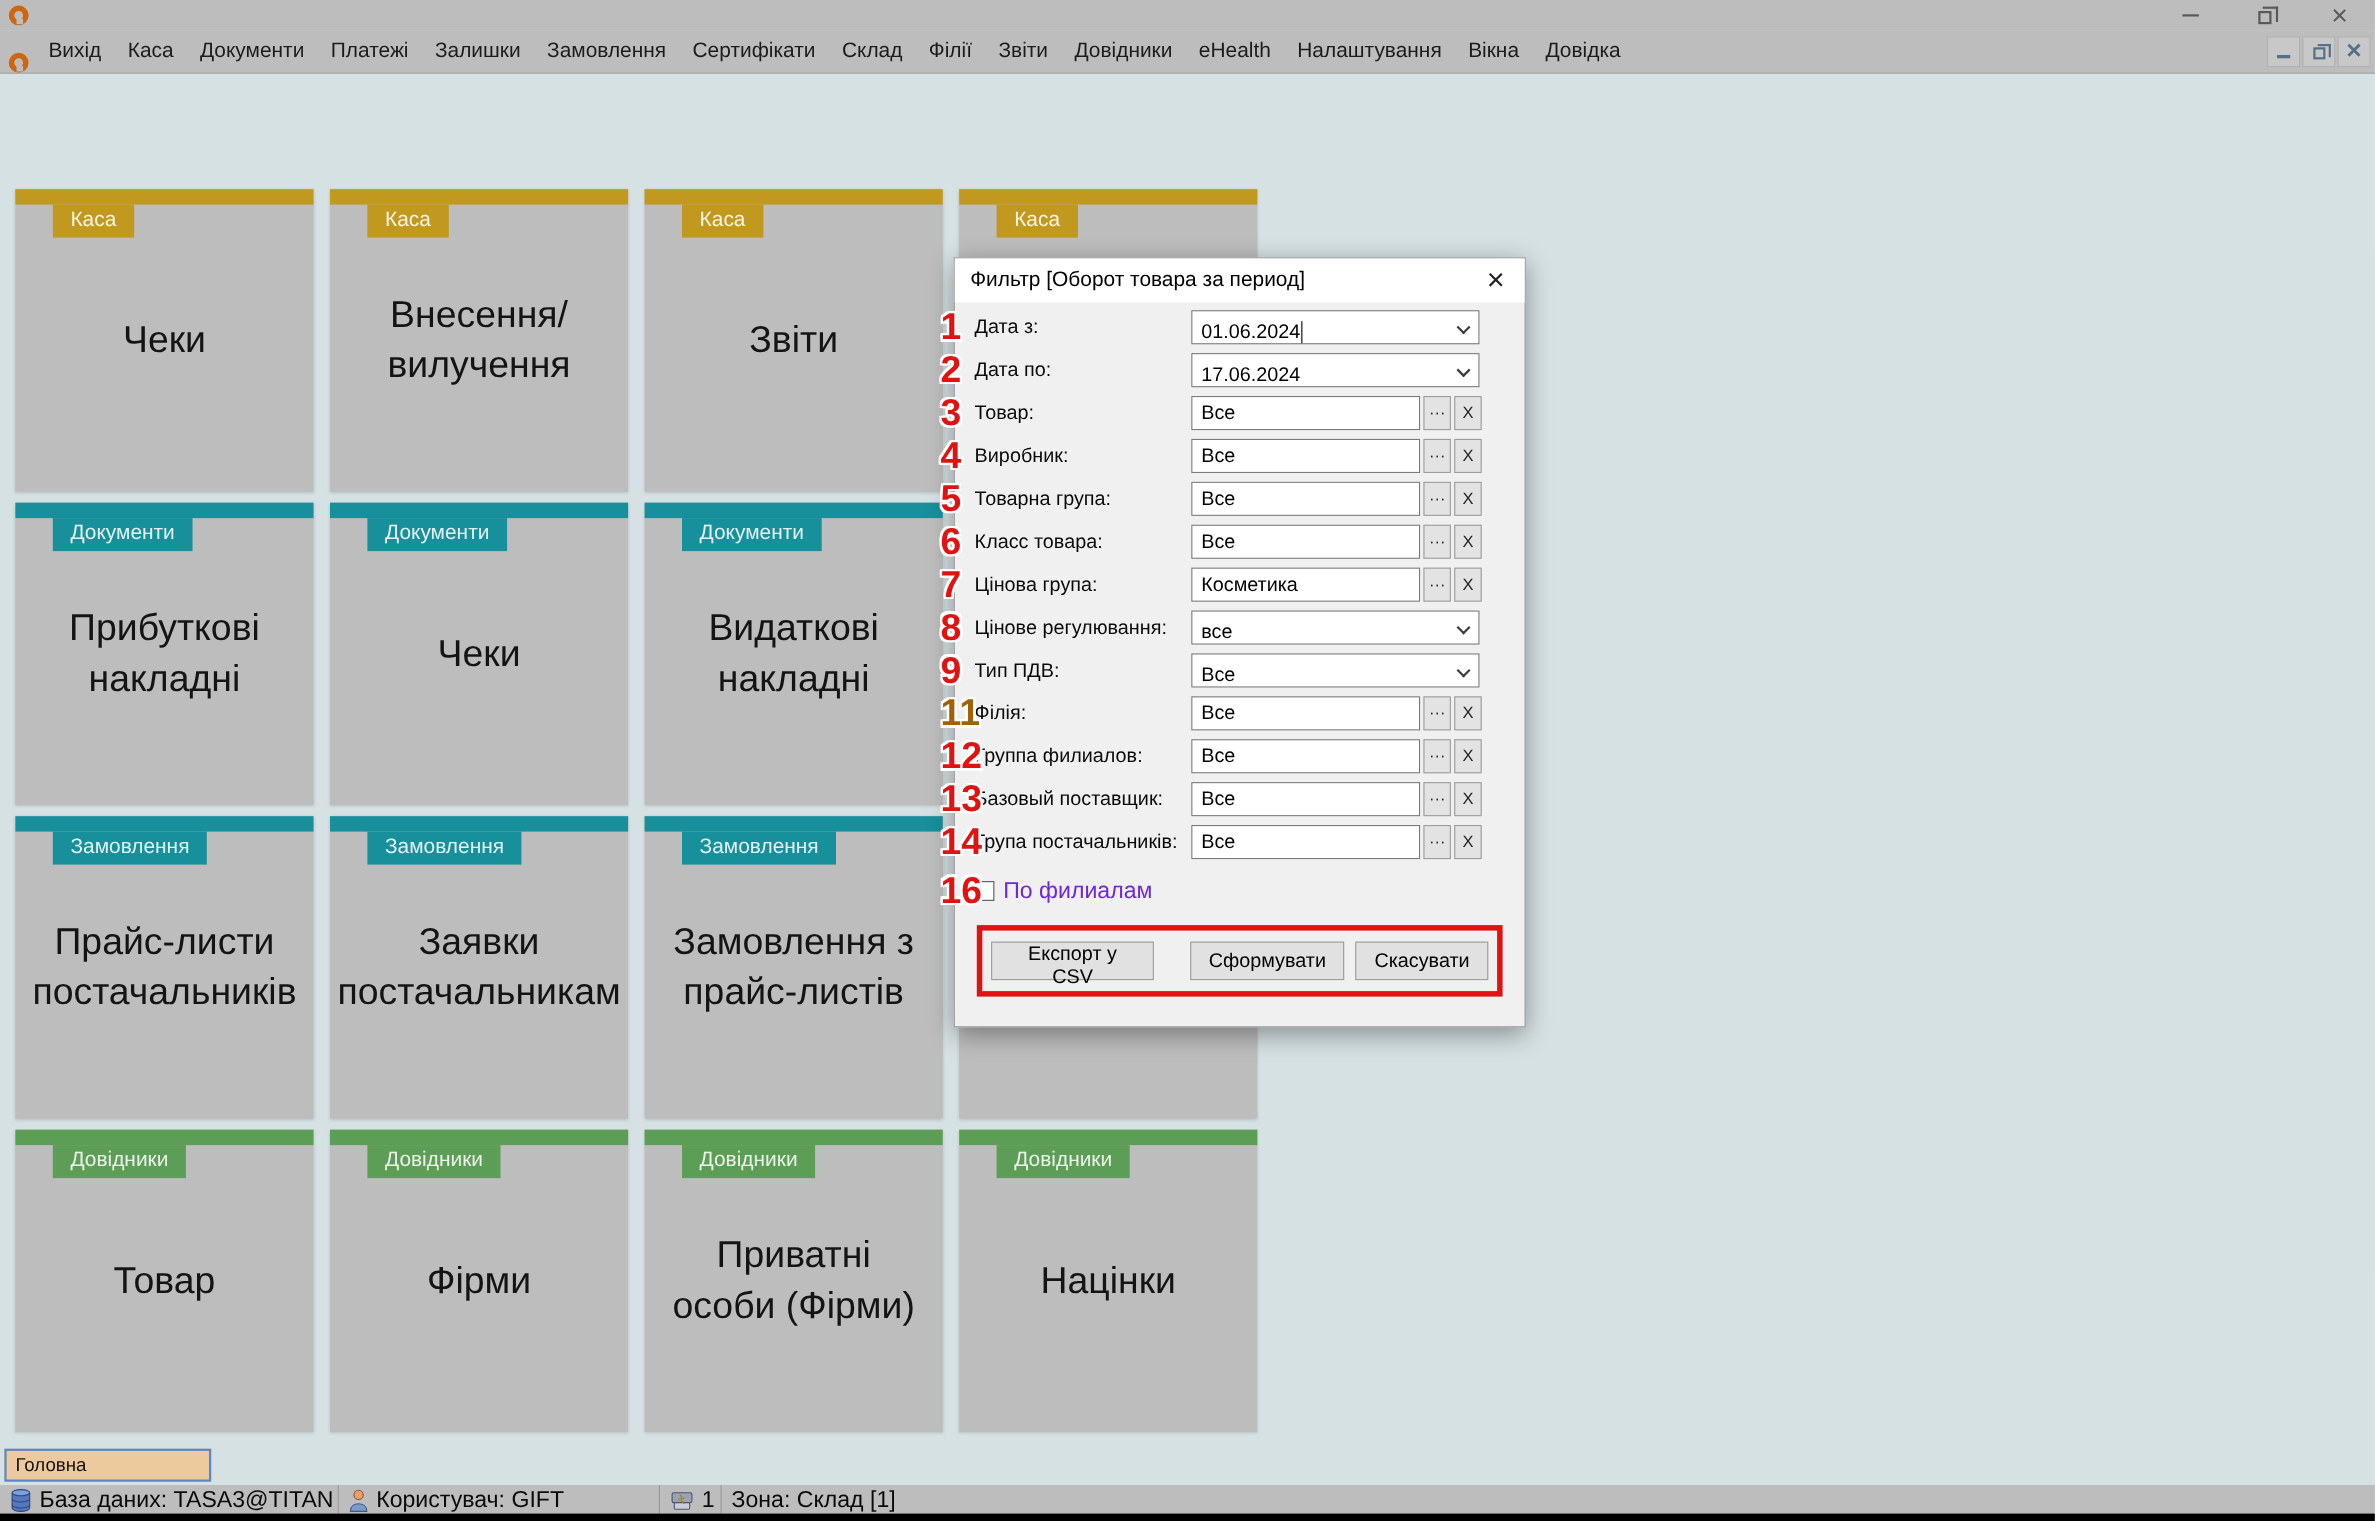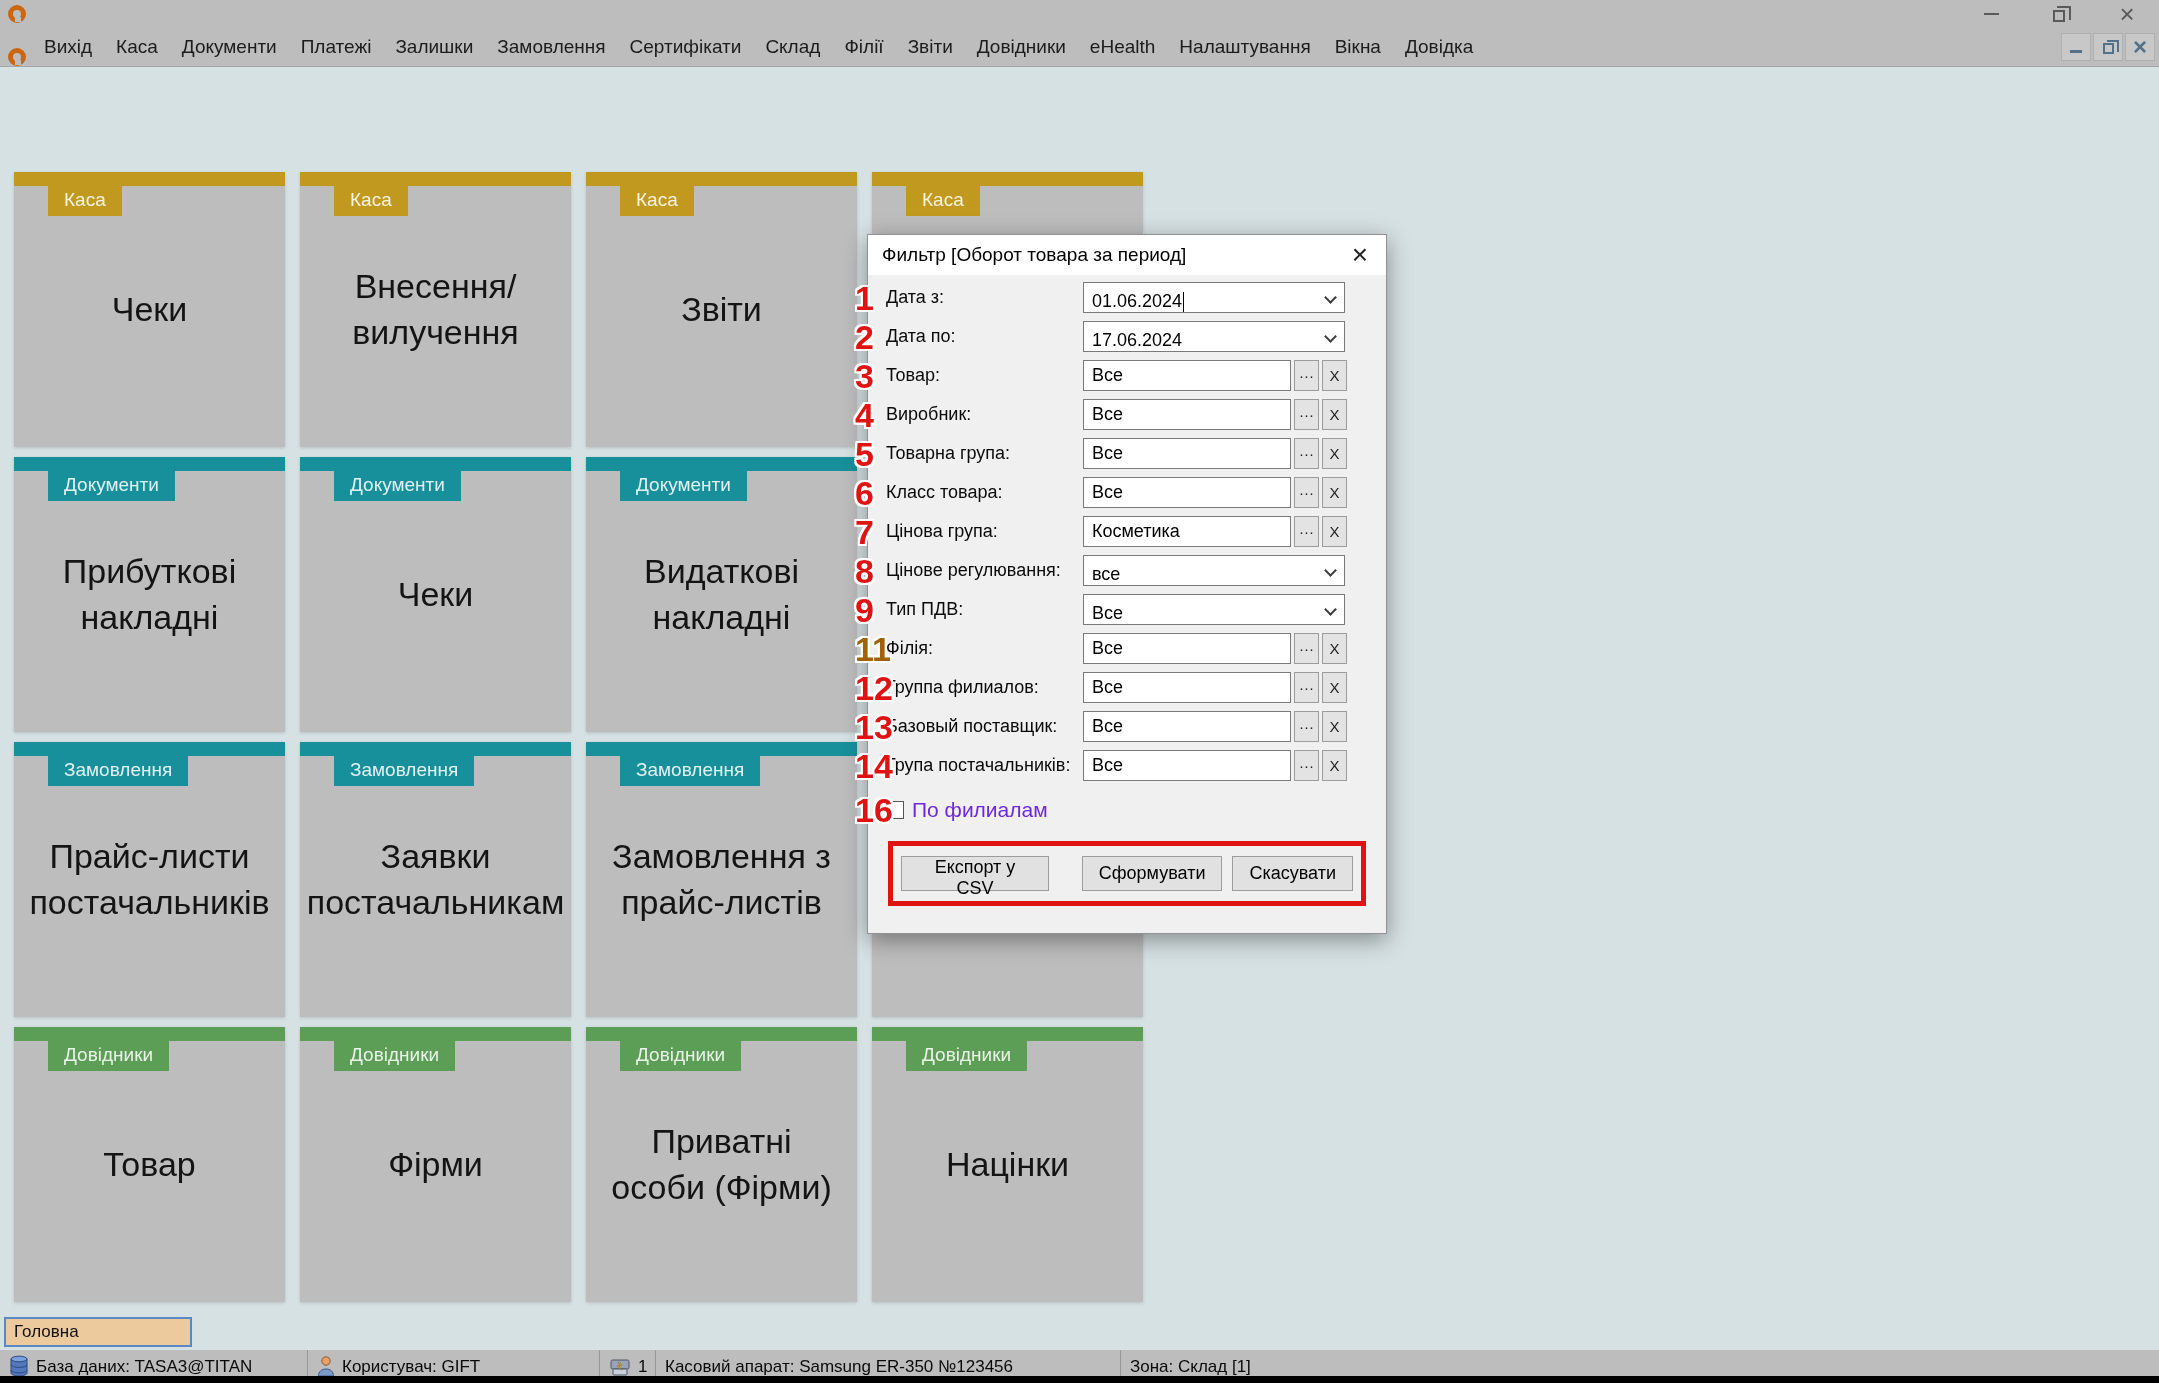--- a/index.html
+++ b/index.html
@@ -72,22 +72,22 @@
   .btn-box { margin:8px 2px 0; border:5px solid #e01313; display:flex; align-items:center; padding:10px 8px; gap:10px; }
   .dlg-btn { height:35px; background:#e1e1e1; border:1px solid #9c9c9c; font-size:18px; color:#000; padding:0 16px;
              font-family:"Liberation Sans",sans-serif; cursor:pointer; }
   .btn-export { width:148px; }
   .btn-spacer { flex:1; }
 
   
   .tab-headlines { position:absolute; left:4px; top:1317px; width:188px; height:30px; background:#ecca9d;
                    border:2px solid #5b87c5; display:flex; align-items:center; padding-left:8px; font-size:17px; color:#111; }
   .statusbar { position:absolute; left:0; top:1350px; width:100%; height:27px; background:#bdbdbd; display:flex; align-items:center; }
-  .sb-sec { height:100%; display:flex; align-items:flex-end; gap:7px; padding:0 9px; border-right:1px solid #999;
-            font-size:17px; color:#0a0a0a; white-space:nowrap; }
+  .sb-sec { height:100%; display:flex; align-items:center; gap:7px; padding:0 9px; border-right:1px solid #999;
+            font-size:21px; color:#0a0a0a; white-space:nowrap; }
   .sb-sec:last-child { border-right:none; flex:1; }
   .sb-db { width:308px; } .sb-user { width:292px; } .sb-count { width:56px; } .sb-reg { width:465px; }
   .icon-svg { flex:0 0 auto; display:block; }
   .bottom-strip { position:absolute; left:0; bottom:0; width:100%; height:7px; background:#000; }
 </style>
 </head>
 <body>
 
 <div class="screen">
 
@@ -409,23 +409,20 @@
       <span>Користувач: GIFT</span>
     </div>
     <div class="sb-sec sb-count">
       <svg class="icon-svg" width="22" height="20" viewBox="0 0 22 20">
         <rect x="2" y="3" width="18" height="9" rx="1.5" fill="#9aa3b5" stroke="#4c5668"></rect>
         <rect x="4" y="12" width="14" height="6" rx="1" fill="#c8cedb" stroke="#4c5668"></rect>
         <path d="M9 5l4 3-3 1 3 4-5-4 3-1z" fill="#e8c020" stroke="#8a7010" stroke-width="0.6"></path>
       </svg>
       <span>1</span>
     </div>
-    <div class="sb-sec sb-reg">
-      <span>Касовий апарат: Samsung ER-350 №123456</span>
-    </div>
     <div class="sb-sec">
       <span>Зона: Склад [1]</span>
     </div>
   </div>
 
   <div class="bottom-strip"></div>
 
 </div>
 
 </body></html>

